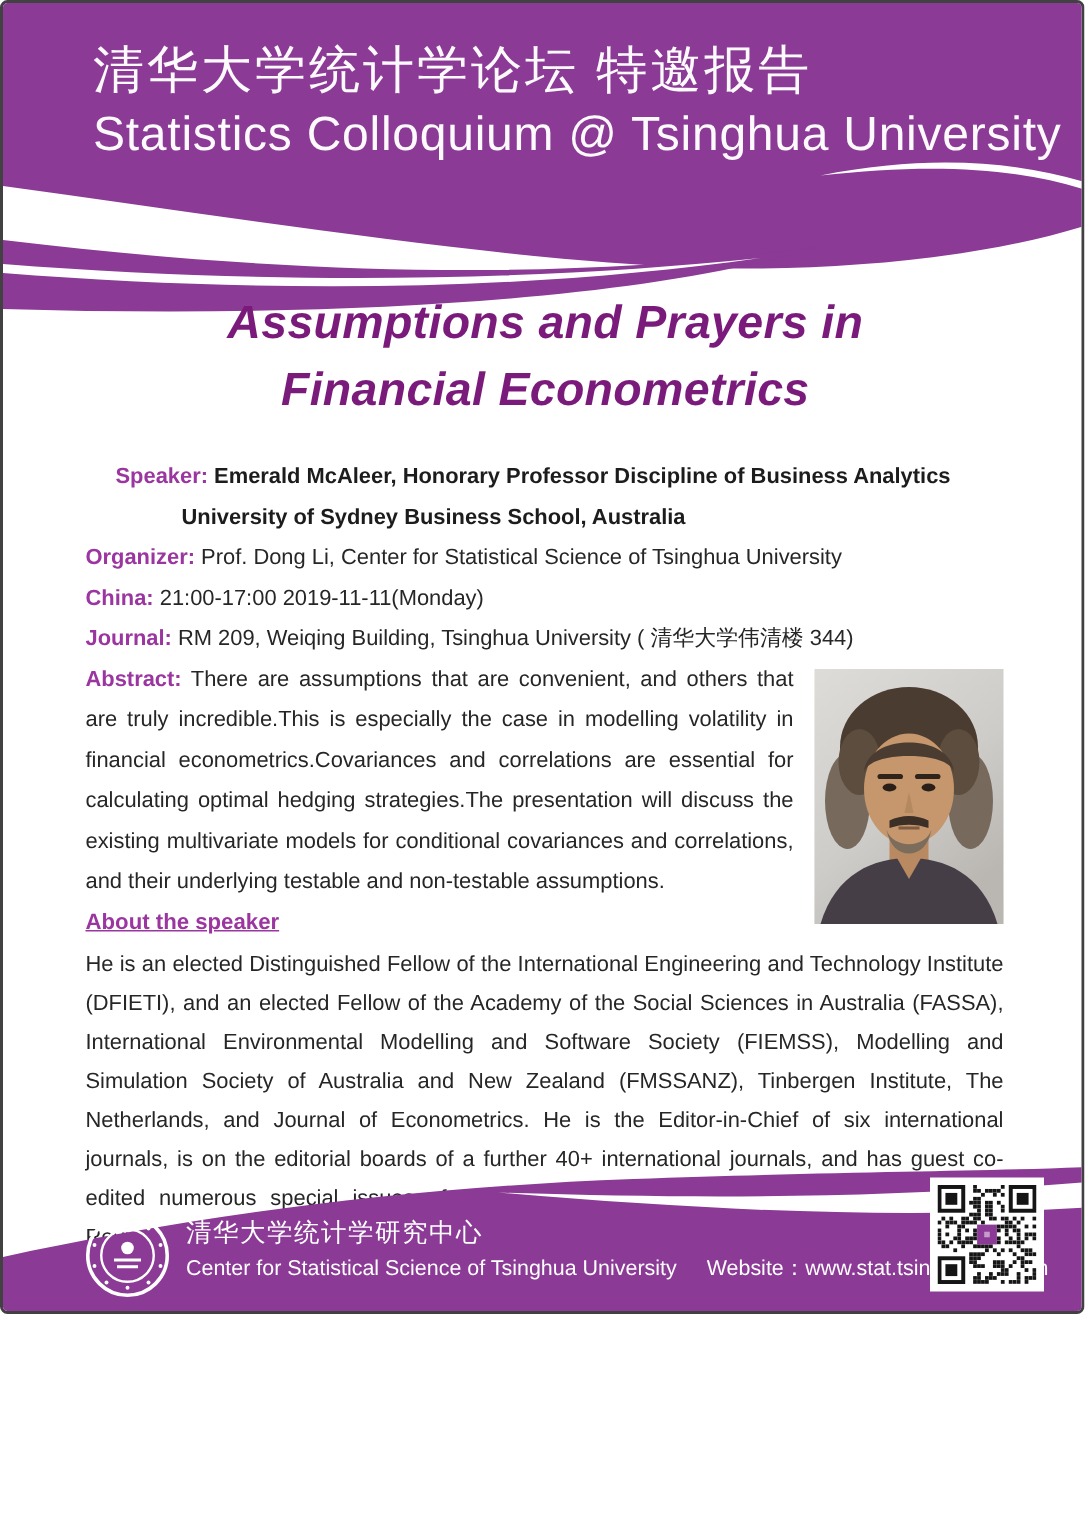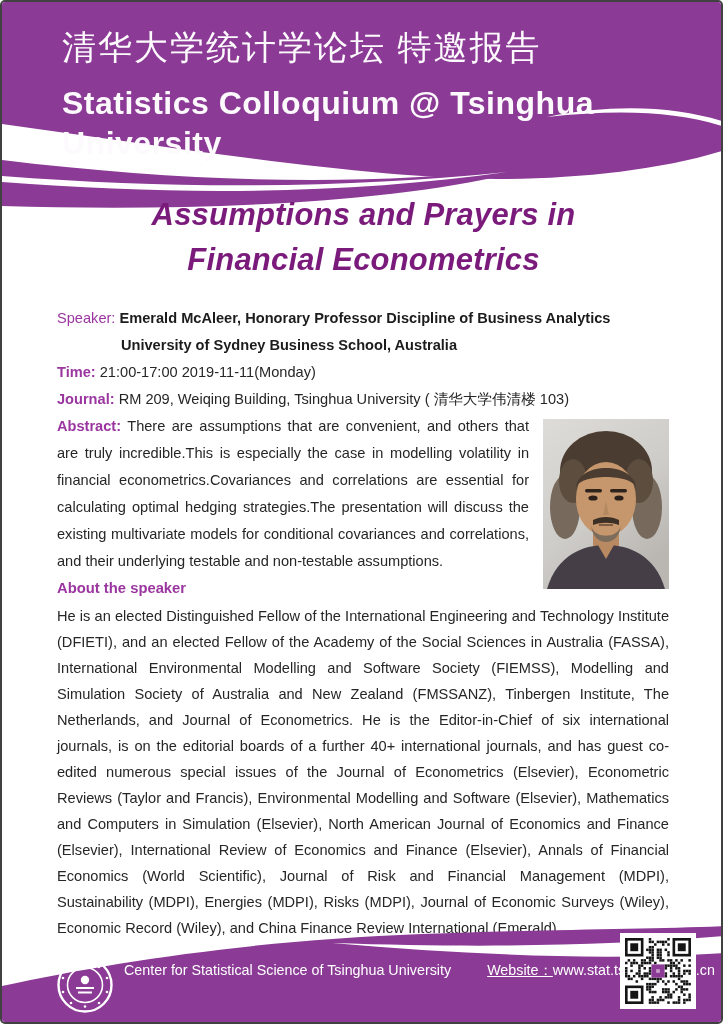--- a/index.html
+++ b/index.html
@@ -1,70 +1,70 @@
 <!DOCTYPE html>
 <html><head>
 <meta charset="utf-8">
 <style>
   html,body{margin:0;padding:0;background:#ffffff;}
   .poster{
     position:relative;
-    width:723px;height:1024px;
+    width:723px;height:876px;
     box-sizing:border-box;
     background:#ffffff;
     border:2px solid #414141;
     border-radius:5px;
     overflow:hidden;
     font-family:"Liberation Sans", sans-serif;
     color:#222222;
   }
   
   .header-wave{position:absolute;top:0;left:0;width:723px;height:232px;}
   .header-text{position:absolute;top:24px;left:60px;color:#fdfafd;line-height:1.25;}
   .header-zh{font-size:34px;letter-spacing:2px;font-weight:500;}
-  .header-en{font-size:32px;font-weight:700;letter-spacing:.5px;margin-top:14px;}
+  .header-en{font-size:32px;font-weight:400;letter-spacing:.5px;margin-top:0;}
   
   .talk-title{
     position:absolute;top:190px;left:0;width:723px;
     text-align:center;color:#7a1b7c;
     font-size:31px;font-weight:700;font-style:italic;
     line-height:45px;letter-spacing:.2px;
   }
   
   .content{
     position:absolute;top:303px;left:55px;width:612px;
     font-size:14.6px;line-height:27px;color:#262626;
   }
   .content p{margin:0;}
   .lbl{color:#9b36a0;font-weight:700;}
   .field-speaker{padding-left:64px;text-indent:-64px;font-weight:700;color:#1c1c1c;}
-  .field-speaker .lbl{font-weight:400;}
+  .field-speaker .lbl{font-weight:700;margin-left:20px;}
   .abstract{text-align:justify;}
   .bio{ text-align:justify;line-height:26px;margin-top:2px !important;}
   .about-heading{
     margin:8px 0 2px 0;color:#9b36a0;font-weight:700;
-    font-size:14.8px;line-height:26px;
+    font-size:14.8px;line-height:26px;text-decoration:underline;
   }
   
   .photo{
     float:right;width:126px;height:170px;
     margin:6px 0 6px 14px;
     background:linear-gradient(160deg,#dedddA 0%,#cfcdc9 55%,#bdbab6 100%);
     overflow:hidden;
   }
   .photo svg{display:block;}
   
   .footer{position:absolute;left:0;bottom:0;width:723px;height:102px;}
   .footer-wave{position:absolute;left:0;top:0;width:723px;height:102px;}
   .footer-content{position:absolute;left:0;top:0;width:723px;height:102px;color:#ffffff;}
   .seal{position:absolute;left:54px;top:36px;width:58px;height:58px;}
   .footer-textblock{position:absolute;left:122px;top:38px;white-space:nowrap;}
   .footer-zh{font-size:17px;letter-spacing:1px;}
   .footer-en-line{font-size:14.3px;margin-top:3px;}
-  .website-label{margin-left:36px;text-decoration:underline;}
+  .website-label{margin-left:20px;}
   .qr{
     position:absolute;right:29px;top:13px;
     width:66px;height:66px;background:#ffffff;padding:5px;
   }
   .qr svg{display:block;}
 </style>
 </head>
 <body>
 
 <div class="poster">
@@ -87,24 +87,25 @@
 
   <div class="talk-title">
     <div>Assumptions and Prayers in</div>
     <div>Financial Econometrics</div>
   </div>
 
   <div class="content">
 
     <p class="field-speaker"><span class="lbl">Speaker:</span> <span>Emerald McAleer, Honorary Professor Discipline of Business Analytics University of Sydney Business School, Australia</span></p>
 
-
-    <p><span class="lbl">Time:</span> <span>21:00-17:00  2019-11-11(Monday)</span></p>
-
-    <p><span class="lbl">Journal:</span> <span>RM 209, Weiqing Building, Tsinghua University ( 清华大学伟清楼 103)</span></p>
+    <p><span class="lbl">Organizer:</span> <span>Prof. Dong Li, Center for Statistical Science of Tsinghua University</span></p>
+
+    <p><span class="lbl">China:</span> <span>21:00-17:00  2019-11-11(Monday)</span></p>
+
+    <p><span class="lbl">Journal:</span> <span>RM 209, Weiqing Building, Tsinghua University ( 清华大学伟清楼 344)</span></p>
 
     <p class="abstract"><span class="photo">
           <svg width="126" height="170" viewBox="0 0 126 170" aria-hidden="true">
         <defs>
           <linearGradient id="pbg" x1="0" y1="0" x2="0.6" y2="1">
             <stop offset="0" stop-color="#dedcd8"></stop>
                 <stop offset="0.6" stop-color="#ceccc8"></stop>
                 <stop offset="1" stop-color="#bab7b3"></stop>
           </linearGradient>
         </defs>
@@ -166,20 +167,21 @@
             <circle cx="7" cy="36" r="1.3"></circle>
             <circle cx="7" cy="22" r="1.3"></circle>
           <circle cx="15" cy="11" r="1.3"></circle>
           <circle cx="29" cy="24" r="4.2"></circle>
           <rect x="20" y="31" width="18" height="2"></rect>
           <rect x="22" y="35.5" width="14" height="2"></rect>
         </g>
       </svg>
 
       <div class="footer-textblock">
+        <div class="footer-zh">清华大学统计学研究中心</div>
         <div class="footer-en-line">
           <span>Center for Statistical Science of Tsinghua University</span><span class="website-label">Website：</span><span>www.stat.tsinghua.edu.cn</span>
         </div>
       </div>
 
       <div class="qr">
         <svg width="66" height="66" viewBox="0 0 66 66" aria-hidden="true">
             <rect x="23.76" y="0.00" width="2.51" height="2.51" fill="#151515"></rect>
             <rect x="42.24" y="0.00" width="2.51" height="2.51" fill="#151515"></rect>
             <rect x="23.76" y="2.64" width="2.51" height="2.51" fill="#151515"></rect>

